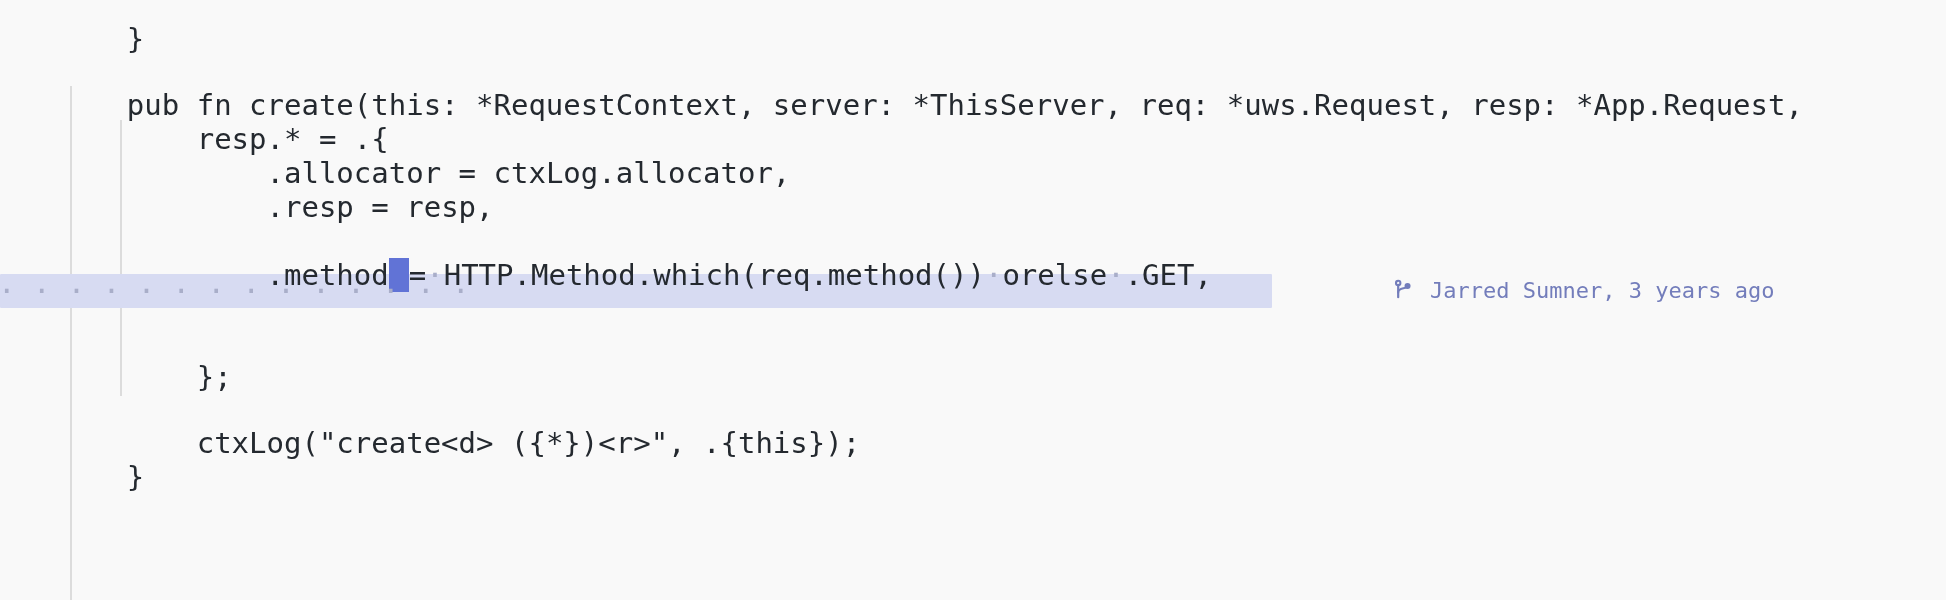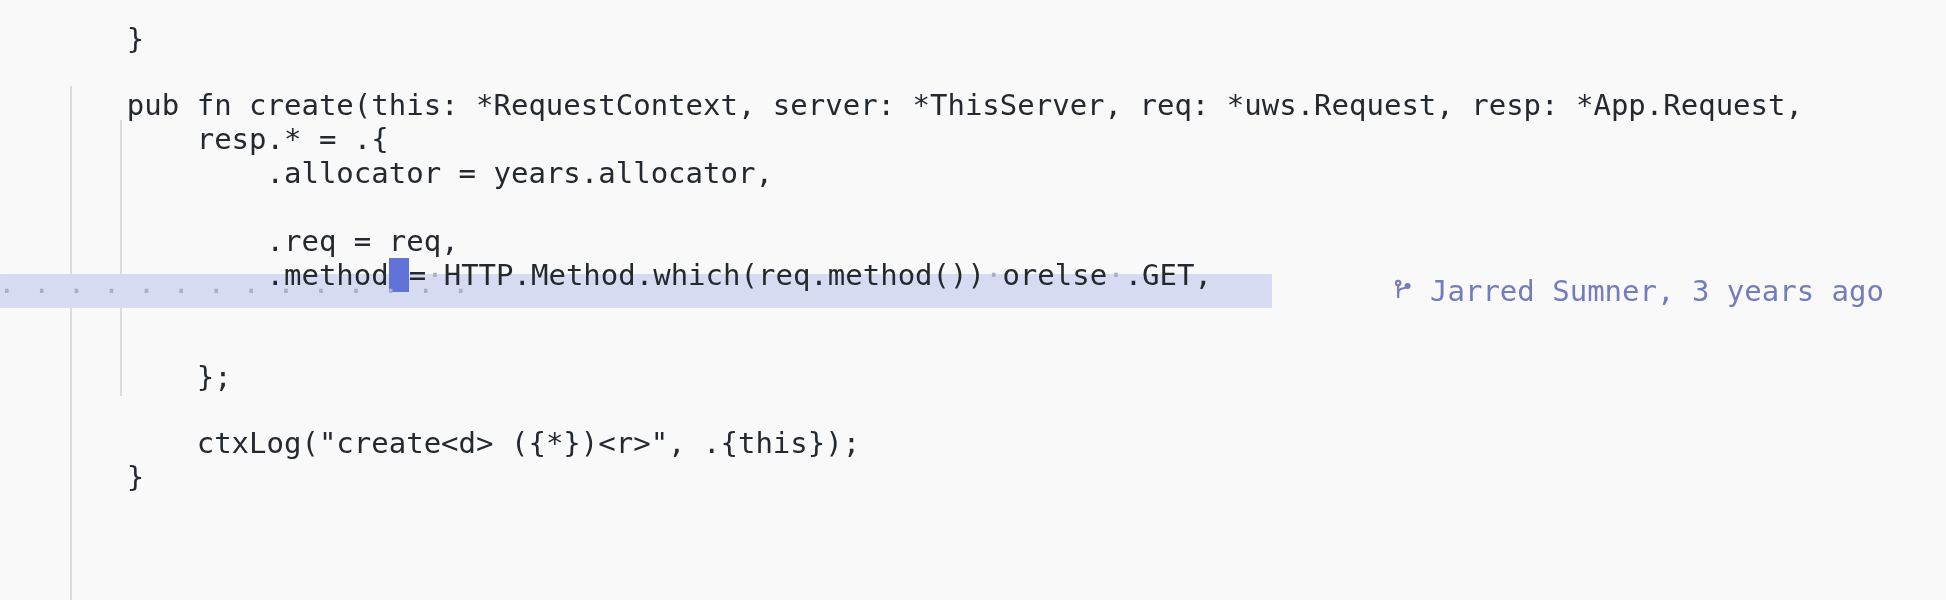--- a/index.html
+++ b/index.html
@@ -84,21 +84,21 @@
   
   .mid {
     color: #a9aec9;
   }
 
   
   .blame {
     position: absolute;
     height: 34px;
     line-height: 34px;
-    font-size: 29px;
+    font-size: 22px;
     color: #737dbb;
     white-space: pre;
     z-index: 5;
     display: flex;
     align-items: center;
     gap: 14px;
   }
   .blame-icon {
     display: inline-flex;
     align-items: center;
@@ -130,29 +130,29 @@
 
   <div class="line" style="top: 54px; left: 57px; color: rgb(36, 41, 47);">
     <span class="code-text">pub fn create(this: *RequestContext, server: *ThisServer, req: *uws.Request, resp: *App.Request,</span>
   </div>
 
   <div class="line" style="top: 88px; left: 57px; color: rgb(36, 41, 47);">
     <span class="ind">    </span><span class="code-text">resp.* = .{</span>
   </div>
 
   <div class="line" style="top: 122px; left: 57px; color: rgb(36, 41, 47);">
-    <span class="ind">        </span><span class="code-text">.allocator = years.allocator,</span>
+    <span class="ind">        </span><span class="code-text">.allocator = ctxLog.allocator,</span>
   </div>
 
   <div class="line" style="top: 156px; left: 57px; color: rgb(36, 41, 47);">
-    <span class="ind">        </span>
+    <span class="ind">        </span><span class="code-text">.resp = resp,</span>
   </div>
 
   <div class="line" style="top: 190px; left: 57px; color: rgb(36, 41, 47);">
-    <span class="ind">        </span><span class="code-text">.req = req,</span>
+    <span class="ind">        </span>
   </div>
 
   <div class="line" style="top: 224px; left: 57px; color: rgb(36, 41, 47);">
     <span class="ind">        </span><span class="code-text">.method</span><span class="cursor-block" style="position: relative; display: inline-block; vertical-align: top; background: rgb(97, 115, 214);"></span><span class="code-text">=</span><span class="mid" style="color: rgb(169, 174, 201);">·</span><span class="code-text">HTTP.Method.which(req.method())</span><span class="mid" style="color: rgb(169, 174, 201);">·</span><span class="code-text">orelse</span><span class="mid" style="color: rgb(169, 174, 201);">·</span><span class="code-text">.GET,</span>
   </div>
 
   <div class="line" style="top: 258px; left: 57px; color: rgb(36, 41, 47);">
     <span class="ind">        </span>
   </div>
 

